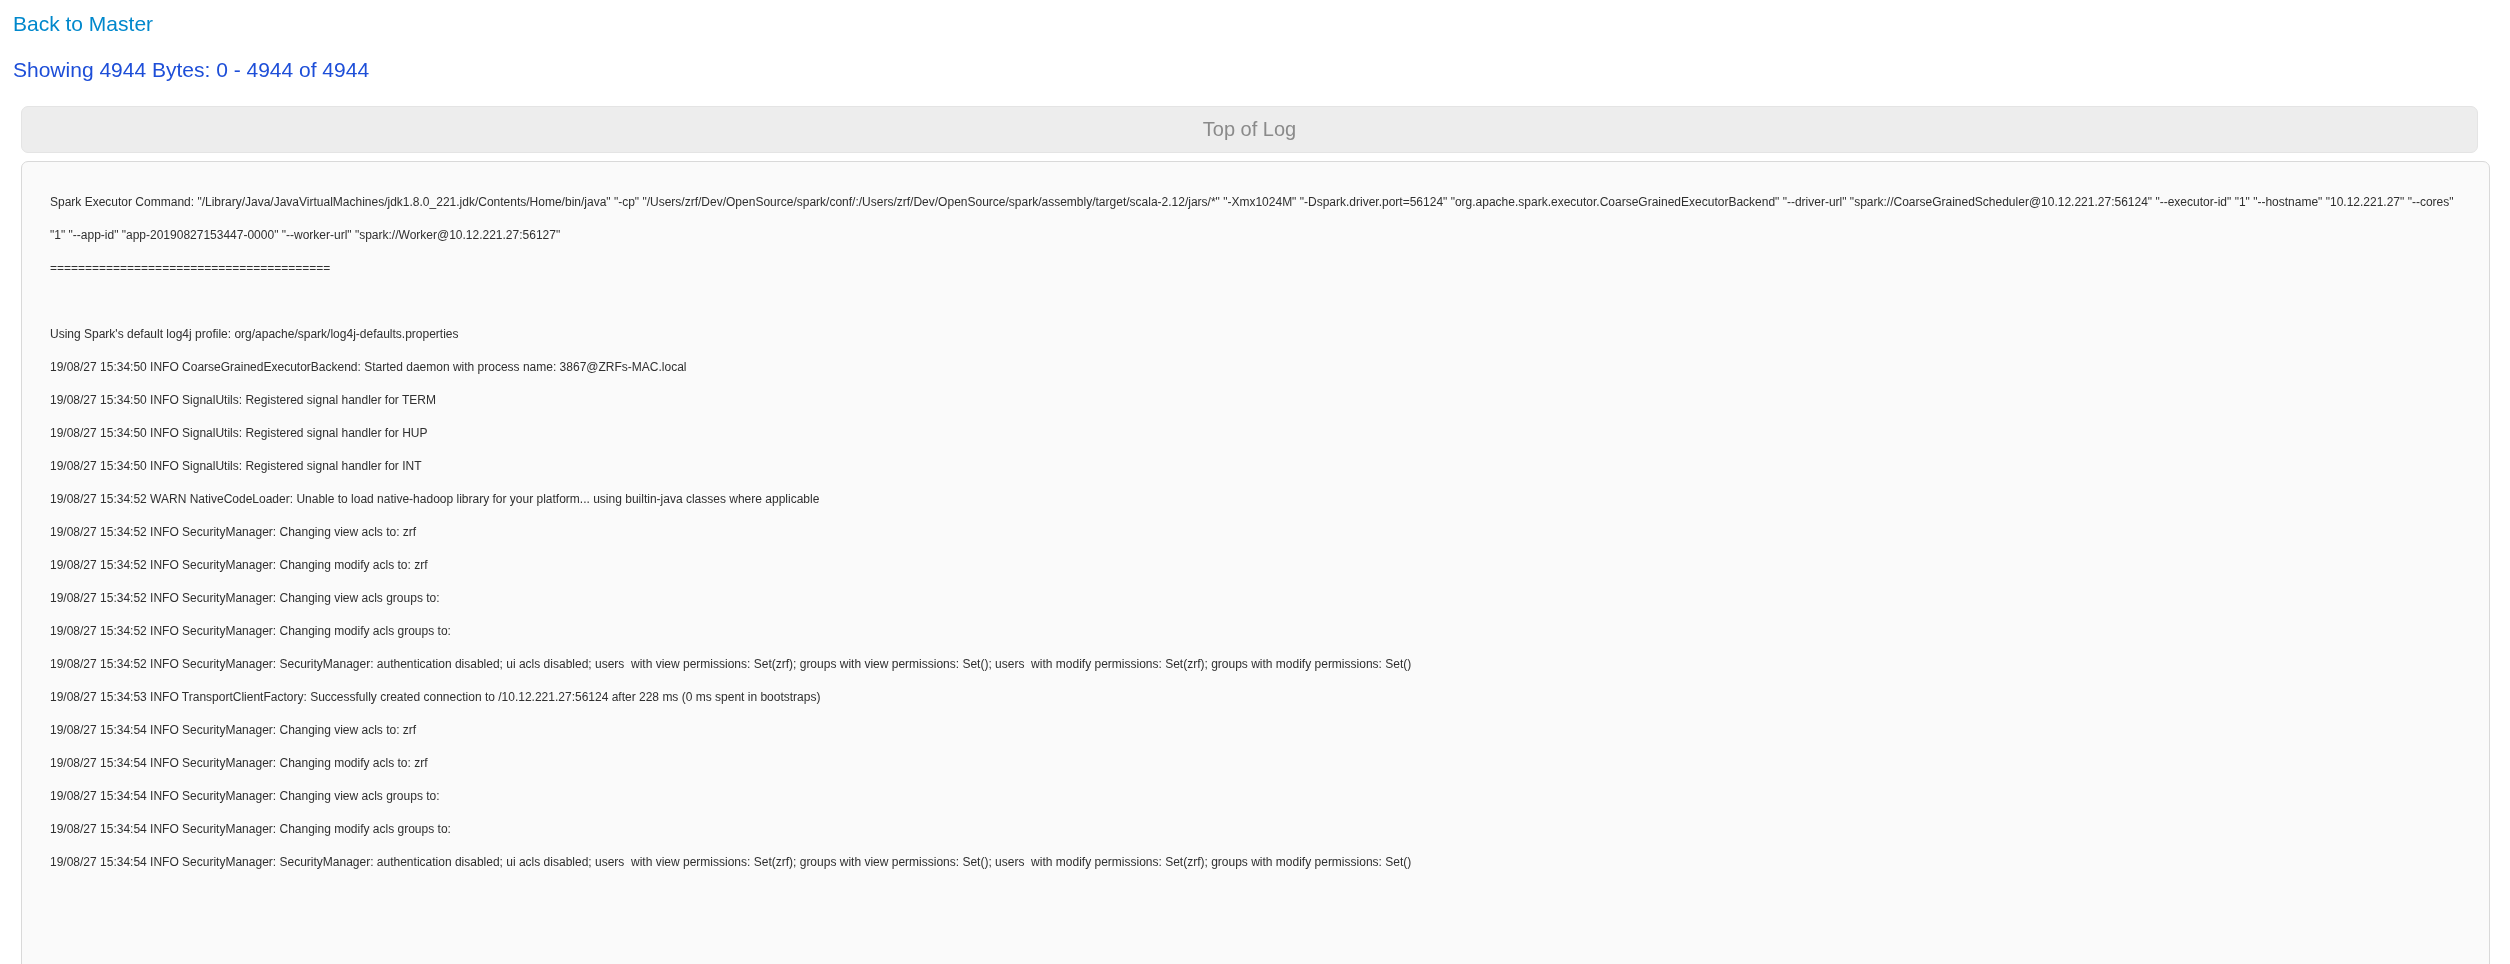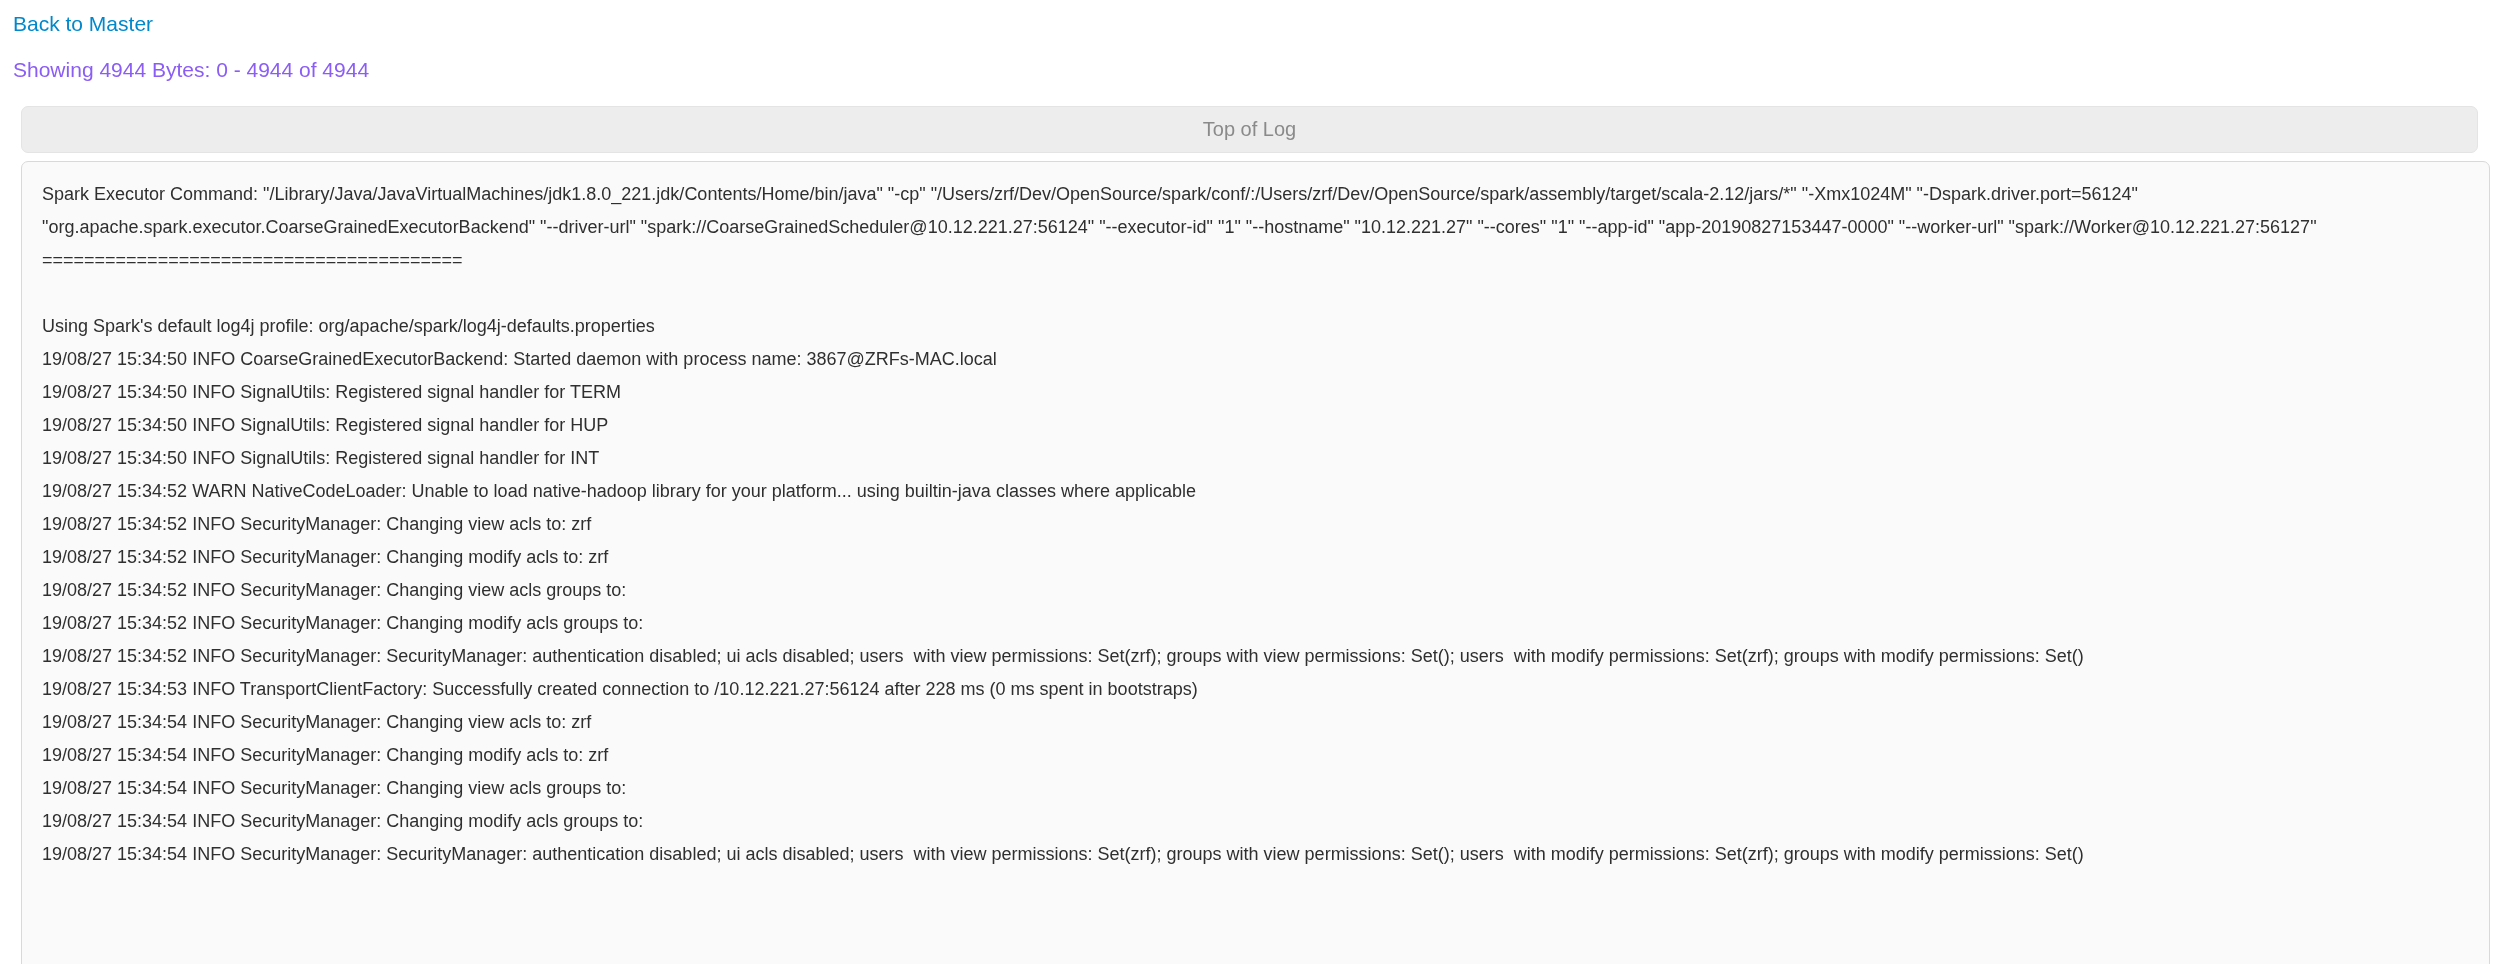--- a/index.html
+++ b/index.html
@@ -22,21 +22,21 @@
     color: #0088cc;
     font-size: 21px;
     font-weight: 500;
     text-decoration: none;
     cursor: pointer;
     margin-top: 43px;
   }
   .showing-row {
     margin: 22px 0 0 0;
     font-size: 21px;
-    color: #8b5cf6;
+    color: #1d4ed8;
   }
   .log-header {
     margin-top: 24px;
     margin-left: 8px;
     margin-right: 12px;
     height: 47px;
     background: #ededed;
     border: 1px solid #e4e4e4;
     border-radius: 7px;
     display: flex;
@@ -51,23 +51,23 @@
     margin-top: 8px;
     margin-left: 8px;
     height: 1200px; 
     background: #fafafa;
     border: 1px solid #d9d9d9;
     border-radius: 7px;
     padding: 8px 12px;
     overflow: hidden;
   }
   .log-text {
-    margin: 8px;
+    margin: 16px;
     font-family: "Liberation Sans", sans-serif;
-    font-size: 18px;
+    font-size: 12px;
     line-height: 33px;
     color: #2f2f2f;
     white-space: pre-wrap;
     overflow-wrap: break-word;
   }
 </style>
 </head>
 <body>
 
 <div class="page">

